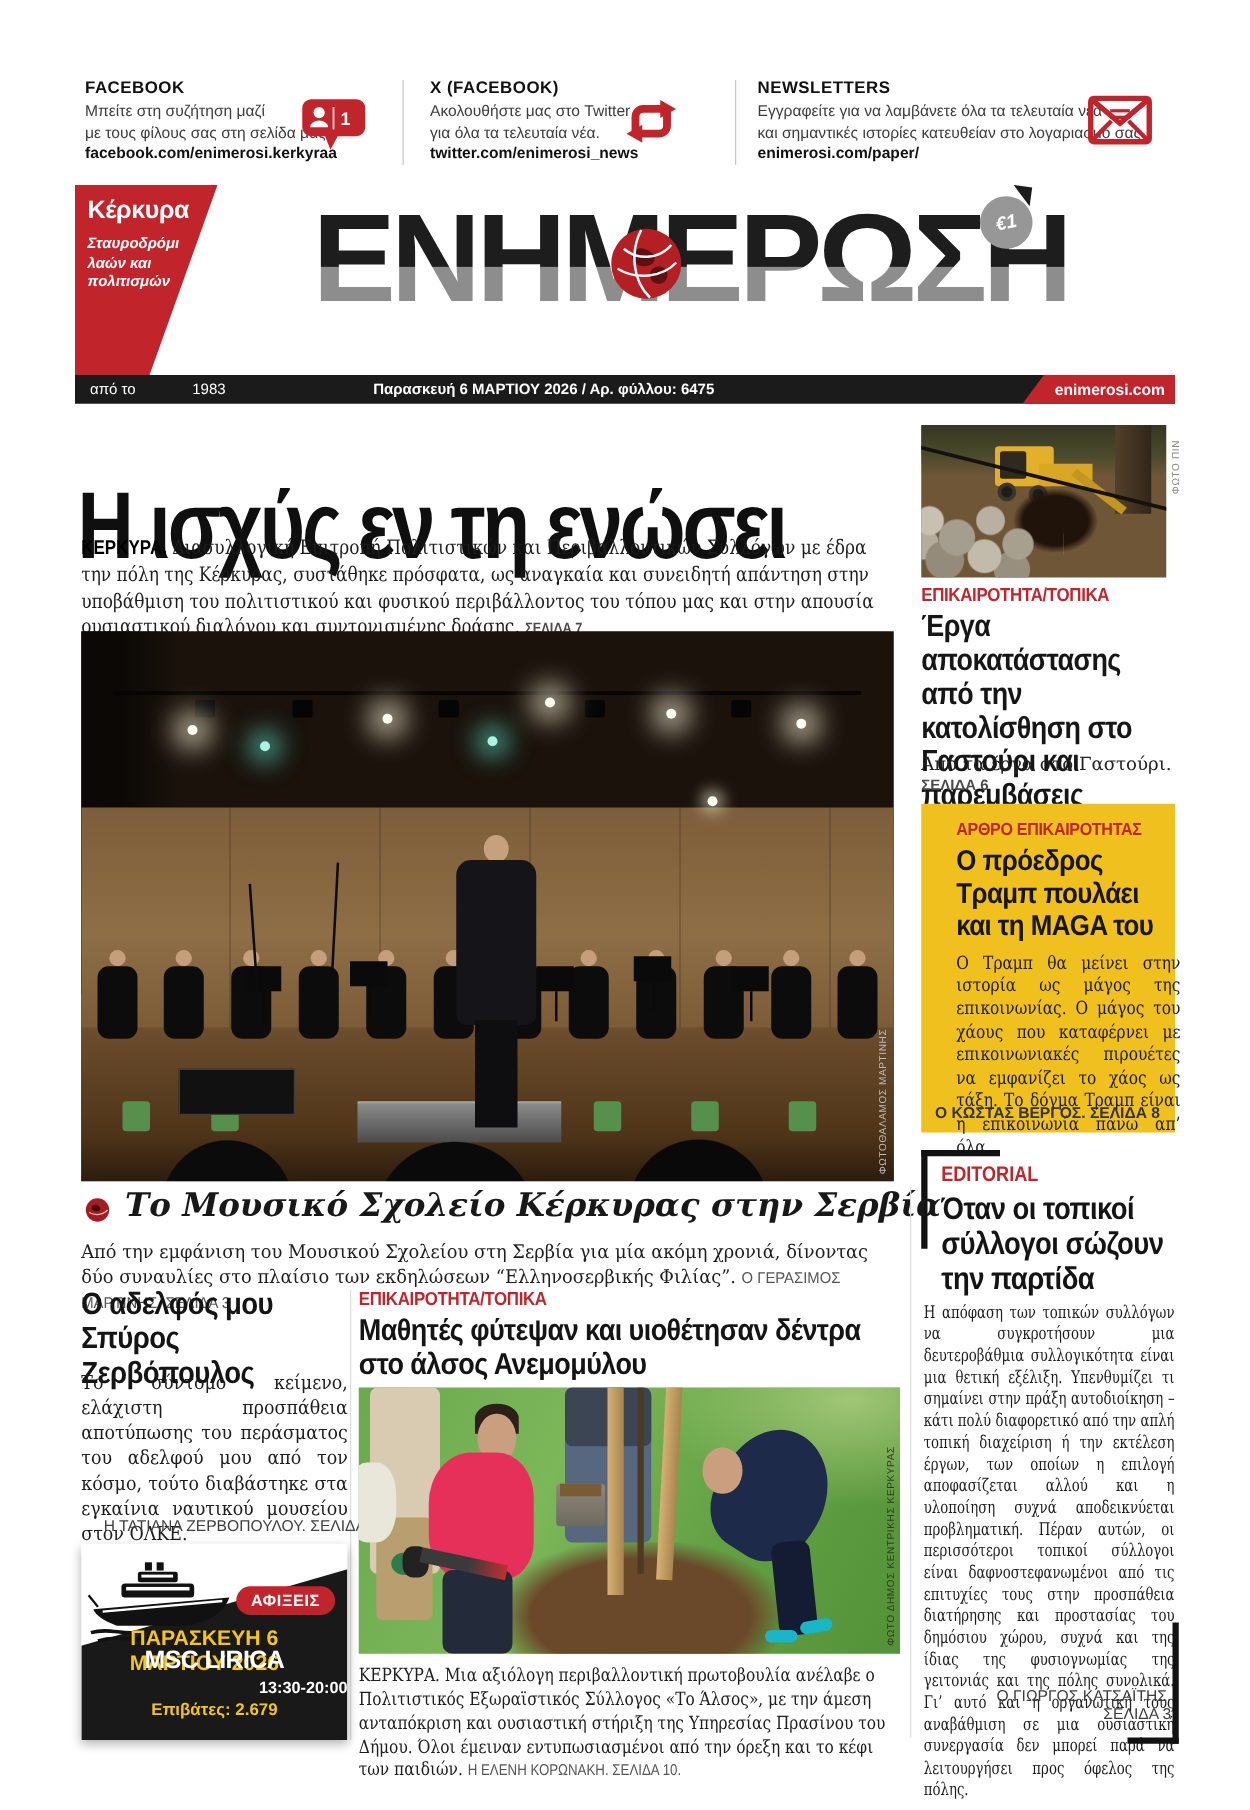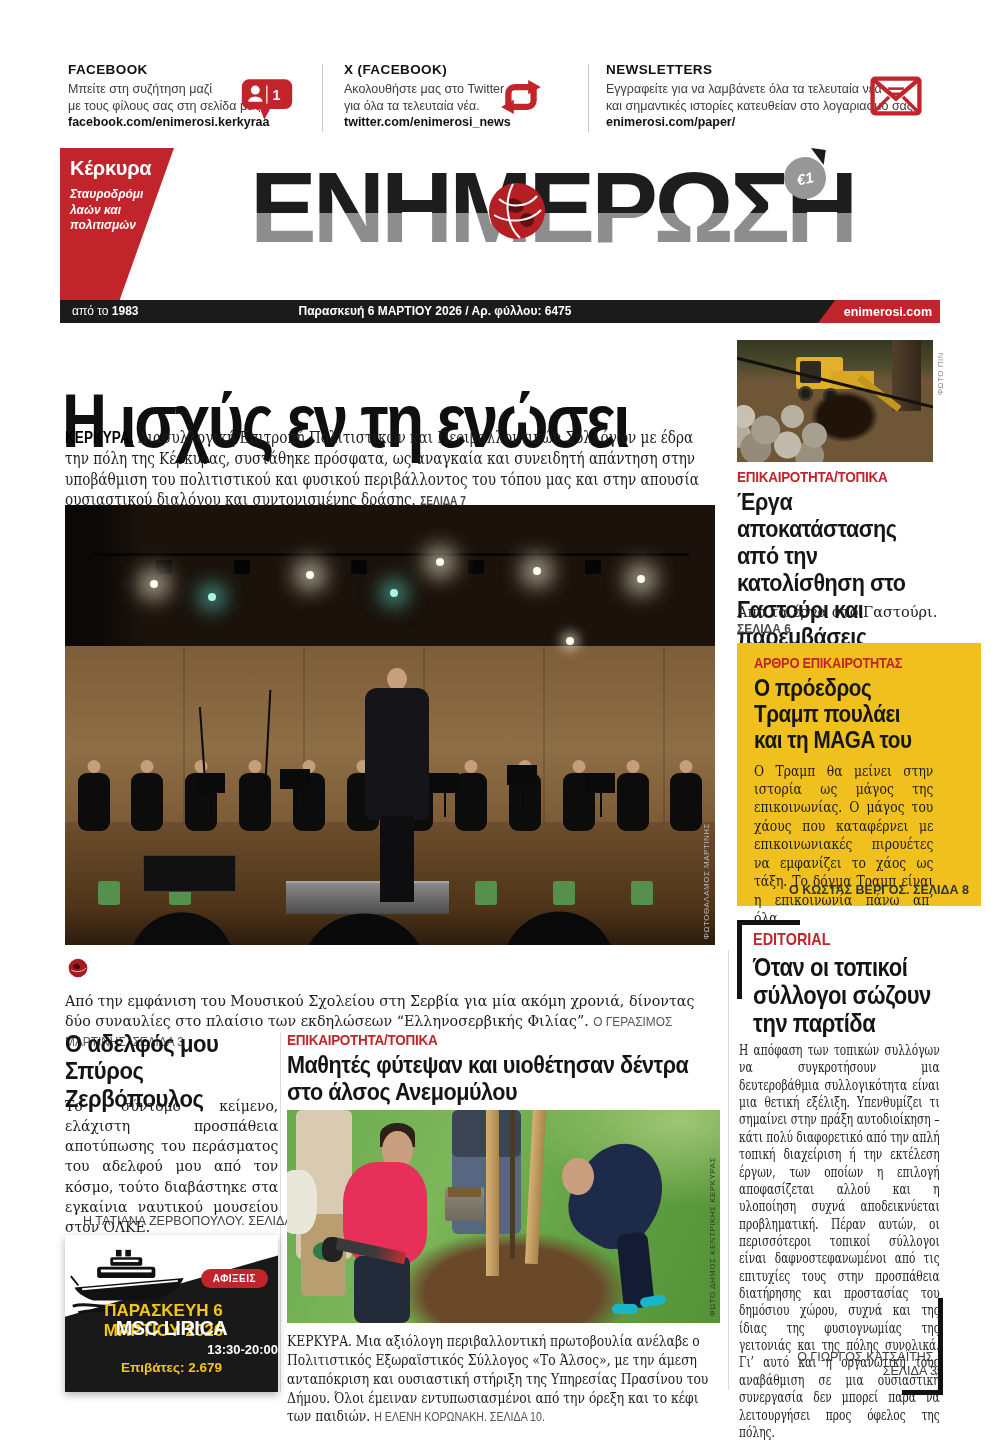--- a/index.html
+++ b/index.html
@@ -29,21 +29,21 @@
          color:#fff;font-size:15px;font-style:italic;font-weight:800;display:flex;align-items:center;
          justify-content:center;transform:rotate(-12deg);}
   .price::after{content:"";position:absolute;right:-3px;top:-5px;width:0;height:0;
          border-left:15px solid transparent;border-top:15px solid #1c1c1c;transform:rotate(20deg);}
   .tagline{position:absolute;left:250px;top:264px;width:560px;text-align:center;font-size:17.5px;
            font-weight:900;letter-spacing:.3px;white-space:nowrap;}
   .t-red{color:#c2242b;} .t-blk{color:#101010;}
 
   .bar{position:absolute;left:60px;top:300px;width:880px;height:23px;background:#1b1b1b;color:#fff;font-size:12px;}
   .bar .since{position:absolute;left:12px;top:4px;font-weight:400;}
-  .bar .since b{font-weight:700;}
+  .bar .since b{font-weight:400;margin-left:42px;}
   .bar .issue{position:absolute;left:0;right:130px;top:4px;text-align:center;font-weight:700;}
   .bar .site{position:absolute;right:0;top:0;height:100%;width:122px;background:#c2242b;
        clip-path:polygon(14% 0,100% 0,100% 100%,0 100%);font-weight:800;font-size:12.5px;
        display:flex;align-items:center;justify-content:flex-end;padding-right:8px;box-sizing:border-box;cursor:pointer;}
 
   
   .headline-main{position:absolute;left:62px;top:330px;font-size:76px;font-weight:900;letter-spacing:-3px;
        color:#0f0f0f;white-space:nowrap;transform:scaleX(.82);transform-origin:0 0;line-height:1.04;}
   .lead{position:absolute;left:65px;top:428px;width:768px;transform:scaleX(.85);transform-origin:0 0;
        font-family:"DejaVu Serif",serif;font-size:16px;line-height:1.3;color:#1d1d1d;margin:0;}
@@ -132,21 +132,21 @@
   .legsn{position:absolute;left:46%;top:54%;width:24%;height:40%;background:#141c33;border-radius:8px;transform:rotate(-6deg);}
   .shoe{position:absolute;width:26px;height:10px;background:#19b6c9;border-radius:5px;}
 
   
   .cat{font-weight:900;color:#c2242b;font-size:15px;letter-spacing:-.3px;}
   .cat-gast{position:absolute;left:737px;top:468px;transform:scaleX(.9);transform-origin:0 0;}
   .h-gast{position:absolute;left:737px;top:489px;width:232px;transform:scaleX(.88);transform-origin:0 0;
           font-size:24.5px;font-weight:900;line-height:1.1;letter-spacing:-.5px;color:#161616;margin:0;}
   .cap-gast{position:absolute;left:737px;top:604px;width:220px;font-family:"DejaVu Serif",serif;font-size:14.5px;color:#222;}
 
-  .ybox{position:absolute;left:737px;top:643px;width:244px;height:263px;background:#f0c11e;padding:12px 17px 0;box-sizing:border-box;}
+  .ybox{position:absolute;left:737px;top:643px;width:203px;height:263px;background:#f0c11e;padding:12px 28px 0;box-sizing:border-box;}
   .ybox .cat{font-size:14px;display:block;transform:scaleX(.92);transform-origin:0 0;white-space:nowrap;}
   .h-trump{margin:4px 0 8px;width:199px;transform:scaleX(.9);transform-origin:0 0;font-size:23px;font-weight:900;line-height:1.14;letter-spacing:-.5px;color:#161616;}
   .b-trump{width:211px;transform:scaleX(.85);transform-origin:0 0;font-family:"DejaVu Serif",serif;font-size:14.5px;line-height:1.27;text-align:justify;color:#1c1c1c;margin:0;}
   .by-trump{position:absolute;right:12px;bottom:9px;font-size:12.5px;font-weight:700;color:#333;}
 
   .ed-corner-tl{position:absolute;left:737px;top:920px;width:58px;height:74px;border-left:5px solid #121212;border-top:5px solid #121212;}
   .ed-label{position:absolute;left:753px;top:930px;font-size:17px;font-weight:900;color:#c2242b;transform:scaleX(.85);transform-origin:0 0;}
   .h-ed{position:absolute;left:753px;top:953px;width:213px;transform:scaleX(.88);transform-origin:0 0;
         font-size:25px;font-weight:900;line-height:1.12;letter-spacing:-.5px;color:#141414;margin:0;}
   .b-ed{position:absolute;left:739px;top:1042px;width:264px;transform:scaleX(.76);transform-origin:0 0;
@@ -164,21 +164,21 @@
   
   .h-bro{position:absolute;left:65px;top:1030px;width:240px;transform:scaleX(.9);transform-origin:0 0;
        font-size:24.5px;font-weight:900;line-height:1.12;letter-spacing:-.5px;color:#141414;margin:0;}
   .b-bro{position:absolute;left:65px;top:1096px;width:237px;transform:scaleX(.9);transform-origin:0 0;
        font-family:"DejaVu Serif",serif;font-size:15.5px;line-height:1.3;text-align:justify;color:#1c1c1c;margin:0;}
   .by-bro{position:absolute;left:83px;top:1214px;font-size:12.5px;color:#3f3f3f;font-weight:500;}
 
   .ad{position:absolute;left:65px;top:1235px;width:213px;height:157px;background:#fff;box-shadow:0 3px 8px rgba(0,0,0,.3);overflow:hidden;}
   .ad-black{position:absolute;inset:0;background:#191919;clip-path:polygon(0 52%,100% 13%,100% 100%,0 100%);}
   .ad-ship{position:absolute;left:4px;top:4px;width:122px;height:78px;}
-  .ad-badge{position:absolute;right:10px;top:34px;background:#c2242b;color:#fff;font-size:10px;font-weight:900;
+  .ad-badge{position:absolute;right:10px;top:34px;background:#c2242b;color:#fff;font-size:13px;font-weight:900;
        padding:4px 12px;border-radius:14px;letter-spacing:.5px;}
   .ad-date{position:absolute;left:0;right:16px;top:66px;text-align:center;color:#f5c51a;font-size:17px;font-weight:700;}
   .ad-name{position:absolute;left:0;right:0;top:82px;text-align:center;color:#fff;font-size:20px;font-weight:900;letter-spacing:-.5px;}
   .ad-hours{position:absolute;left:0;right:0;top:107px;text-align:right;color:#fff;font-size:13px;font-weight:800;}
   .ad-pax{position:absolute;left:0;right:0;top:125px;text-align:center;color:#f5c51a;font-size:13.5px;font-weight:900;}
 
   
   .cat-trees{position:absolute;left:287px;top:1031px;transform:scaleX(.9);transform-origin:0 0;}
   .h-trees{position:absolute;left:287px;top:1051px;width:481px;transform:scaleX(.9);transform-origin:0 0;
        font-size:24px;font-weight:900;line-height:1.14;letter-spacing:-.5px;color:#141414;margin:0;}
@@ -367,20 +367,21 @@
   </div>
   <div class="ed-corner-br"></div>
 
   <span class="music-bullet">
     <svg viewBox="0 0 60 60" width="20" height="20">
       <circle cx="30" cy="30" r="28" fill="#a61b20"></circle>
       <path d="M16 22 q8 -8 16 -2 q8 6 2 12 q-10 4 -18 -4 z" fill="#3d0a0c"></path>
       <path d="M10 36 C 24 44 44 42 54 30" stroke="#e8b9ba" stroke-width="3" fill="none"></path>
     </svg>
   </span>
+  <h2 class="music-head">Το Μουσικό Σχολείο Κέρκυρας στην Σερβία</h2>
   <p class="music-body">
     <span>Από την εμφάνιση του Μουσικού Σχολείου στη Σερβία για μία ακόμη χρονιά, δίνοντας δύο συναυλίες στο πλαίσιο των εκδηλώσεων “Ελληνοσερβικής Φιλίας”. </span><span class="byl">Ο ΓΕΡΑΣΙΜΟΣ ΜΑΡΤΙΝΗΣ. ΣΕΛΙΔΑ 3</span>
   </p>
 
   <div class="vsep" style="left:280px;top:1032px;height:360px;"></div>
   <div class="vsep" style="left:728px;top:950px;height:440px;"></div>
 
   <h2 class="h-bro">Ο αδελφός μου Σπύρος Ζερβόπουλος</h2>
   <p class="b-bro">Το σύντομο κείμενο, ελάχιστη προσπάθεια αποτύπωσης του περάσματος του αδελφού μου από τον κόσμο, τούτο διαβάστηκε στα εγκαίνια ναυτικού μουσείου στον ΟΛΚΕ.</p>
   <div class="by-bro">Η ΤΑΤΙΑΝΑ ΖΕΡΒΟΠΟΥΛΟΥ. ΣΕΛΙΔΑ 11</div>

